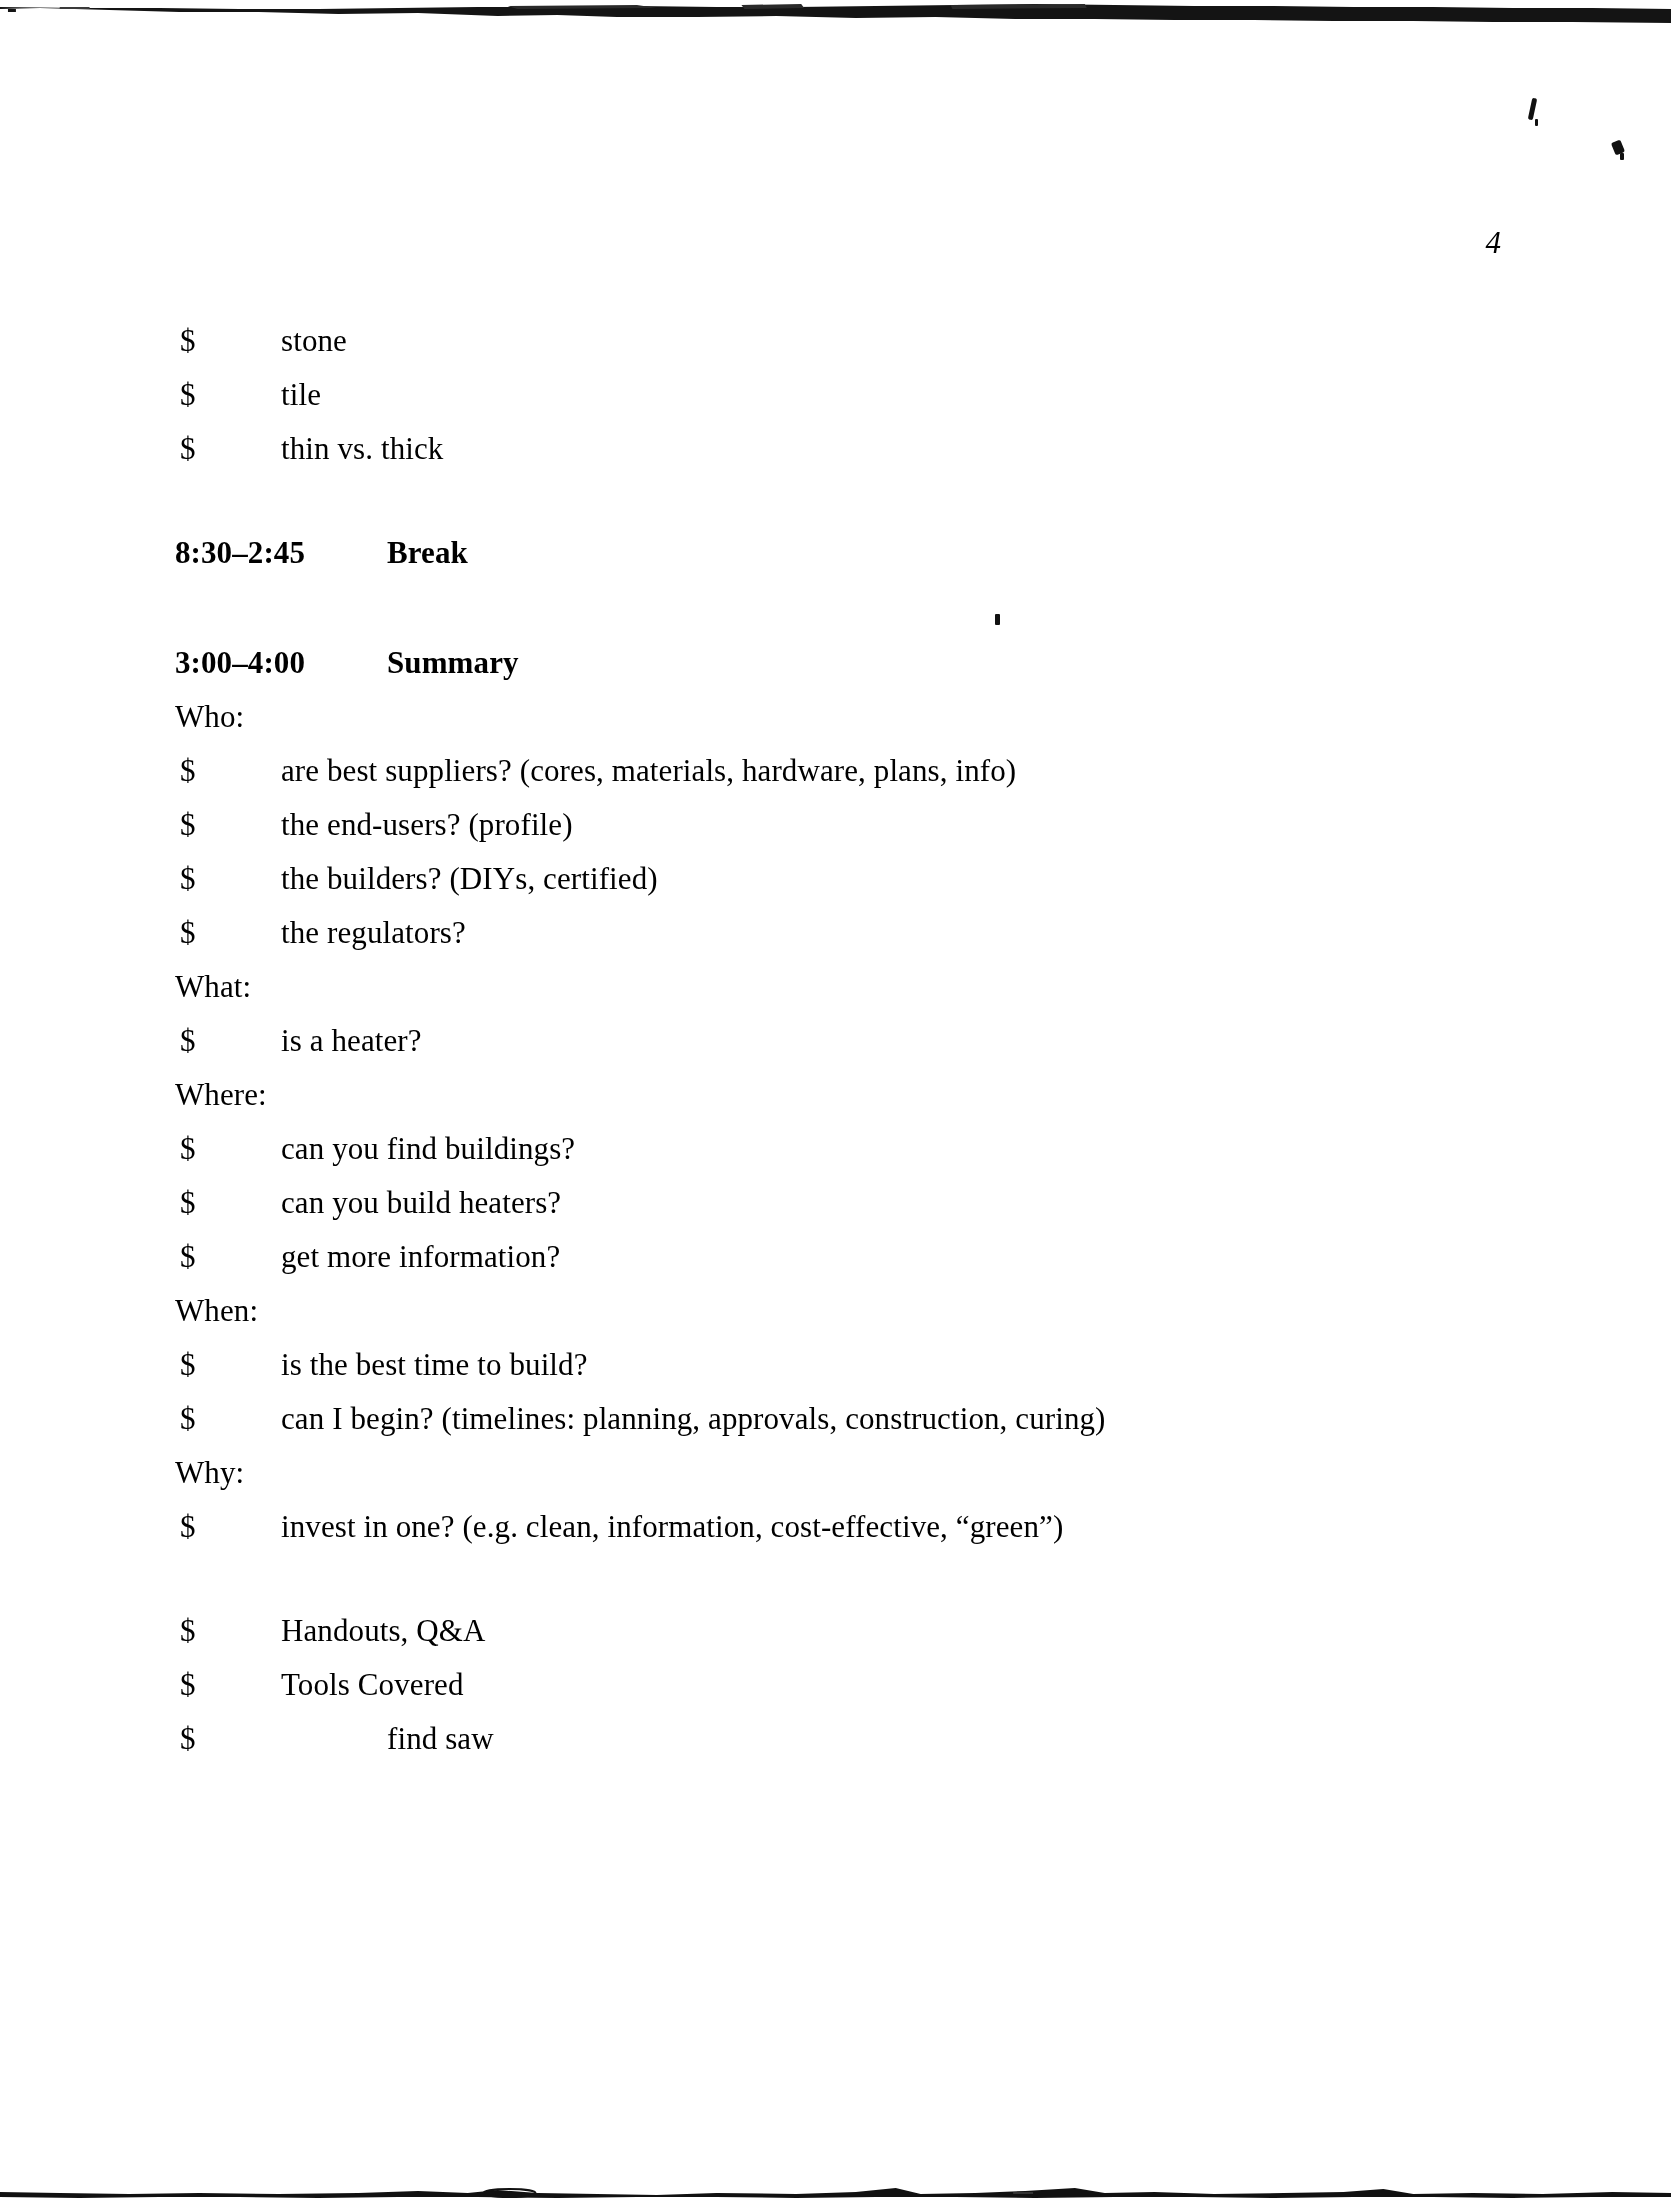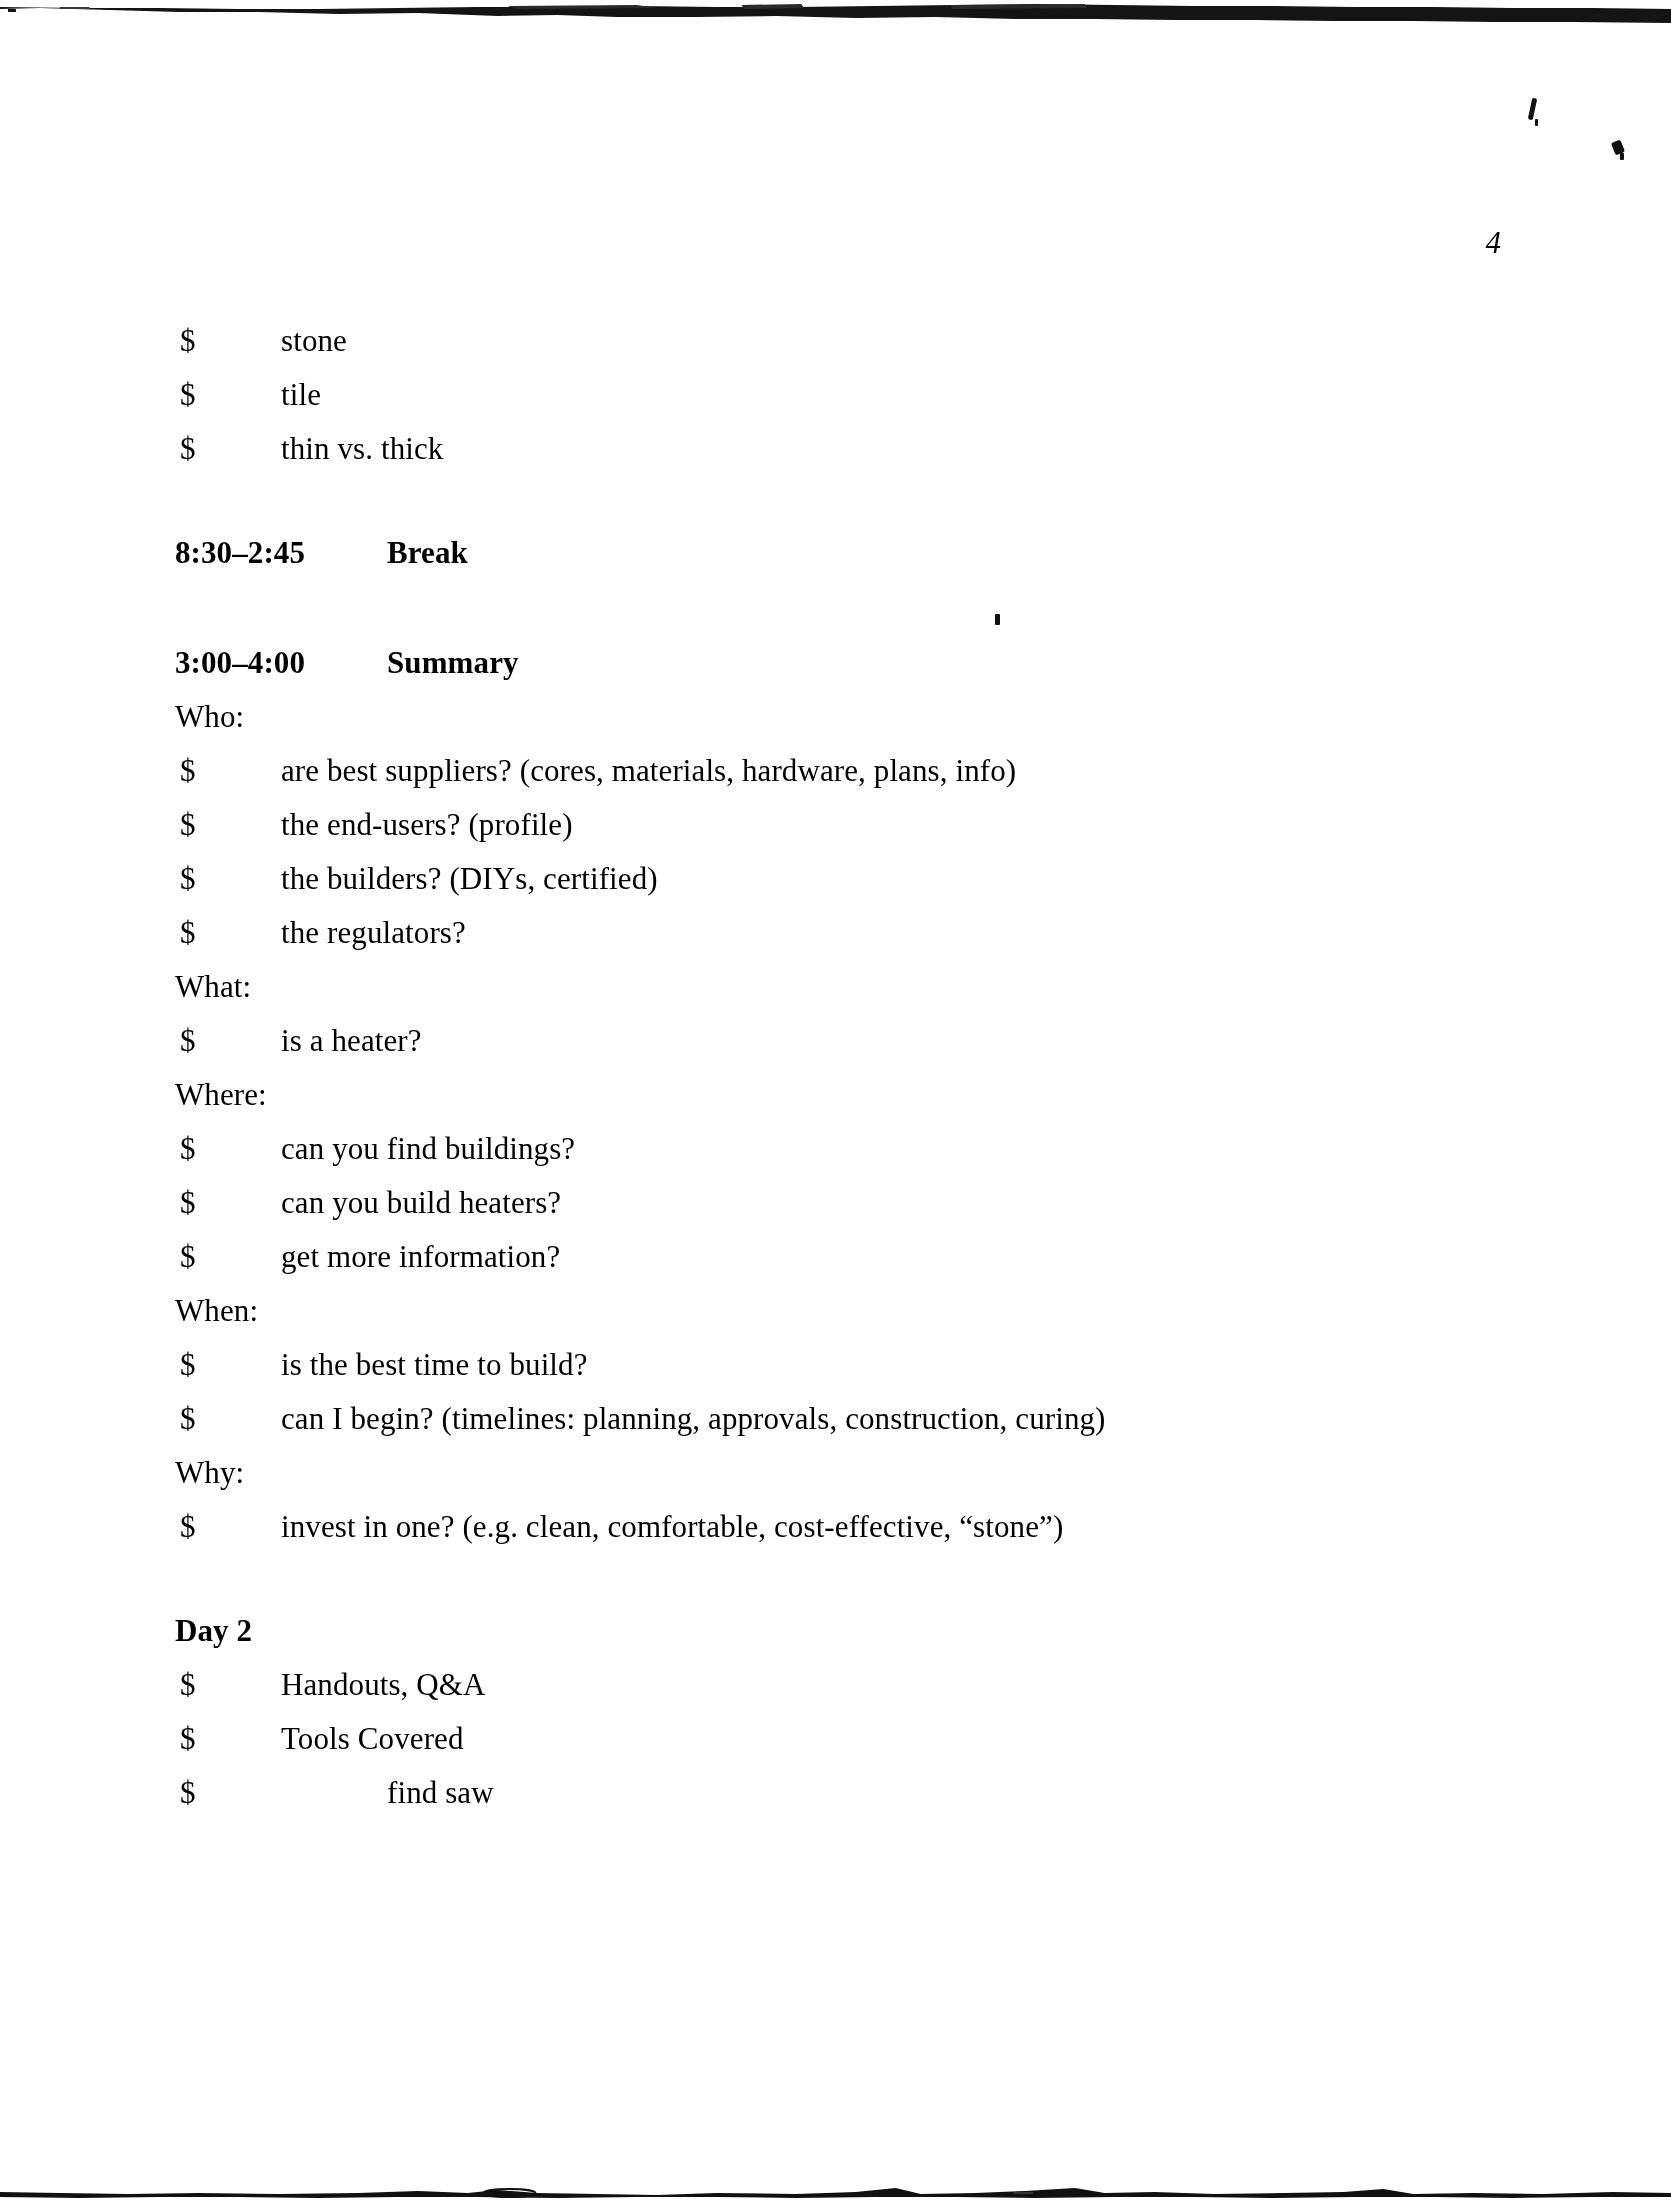--- a/index.html
+++ b/index.html
@@ -172,23 +172,22 @@
         <div class="line group-label">What:</div>
         <div class="line bullet"><span class="marker">$</span><span>is a heater?</span></div>
         <div class="line group-label">Where:</div>
         <div class="line bullet"><span class="marker">$</span><span>can you find buildings?</span></div>
         <div class="line bullet"><span class="marker">$</span><span>can you build heaters?</span></div>
         <div class="line bullet"><span class="marker">$</span><span>get more information?</span></div>
         <div class="line group-label">When:</div>
         <div class="line bullet"><span class="marker">$</span><span>is the best time to build?</span></div>
         <div class="line bullet"><span class="marker">$</span><span>can I begin? (timelines: planning, approvals, construction, curing)</span></div>
         <div class="line group-label">Why:</div>
-        <div class="line bullet"><span class="marker">$</span><span>invest in one? (e.g. clean, comfortable, cost-effective, “stone”)</span></div>
+        <div class="line bullet"><span class="marker">$</span><span>invest in one? (e.g. clean, information, cost-effective, “green”)</span></div>
         <div class="spacer-md"></div>
-        <div class="line heading">Day 2</div>
         <div class="line bullet"><span class="marker">$</span><span>Handouts, Q&amp;A</span></div>
         <div class="line bullet"><span class="marker">$</span><span>Tools Covered</span></div>
         <div class="line bullet sub"><span class="marker">$</span><span>find saw</span></div>
       </div>
 
   </div>
 
 </div>
 
 

